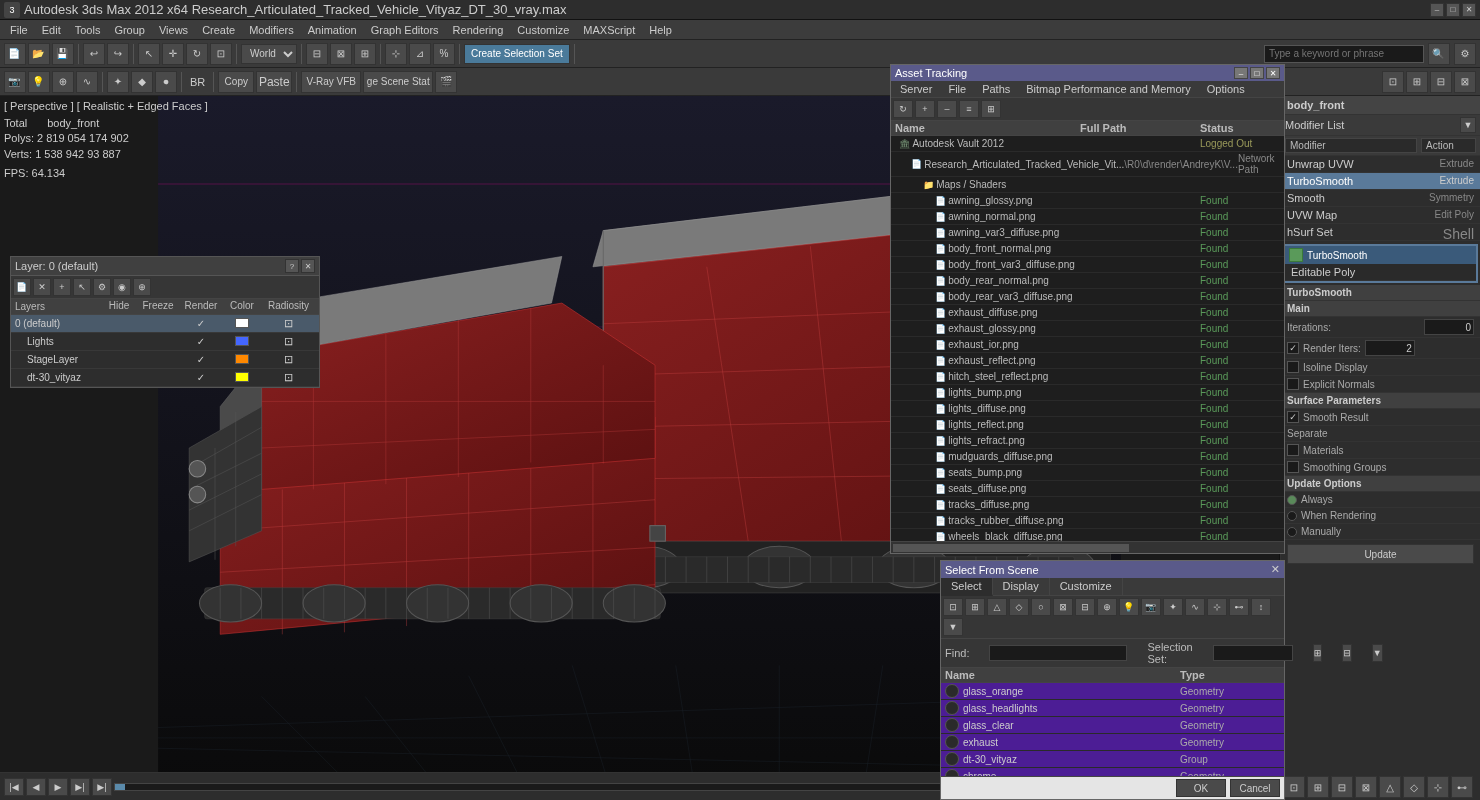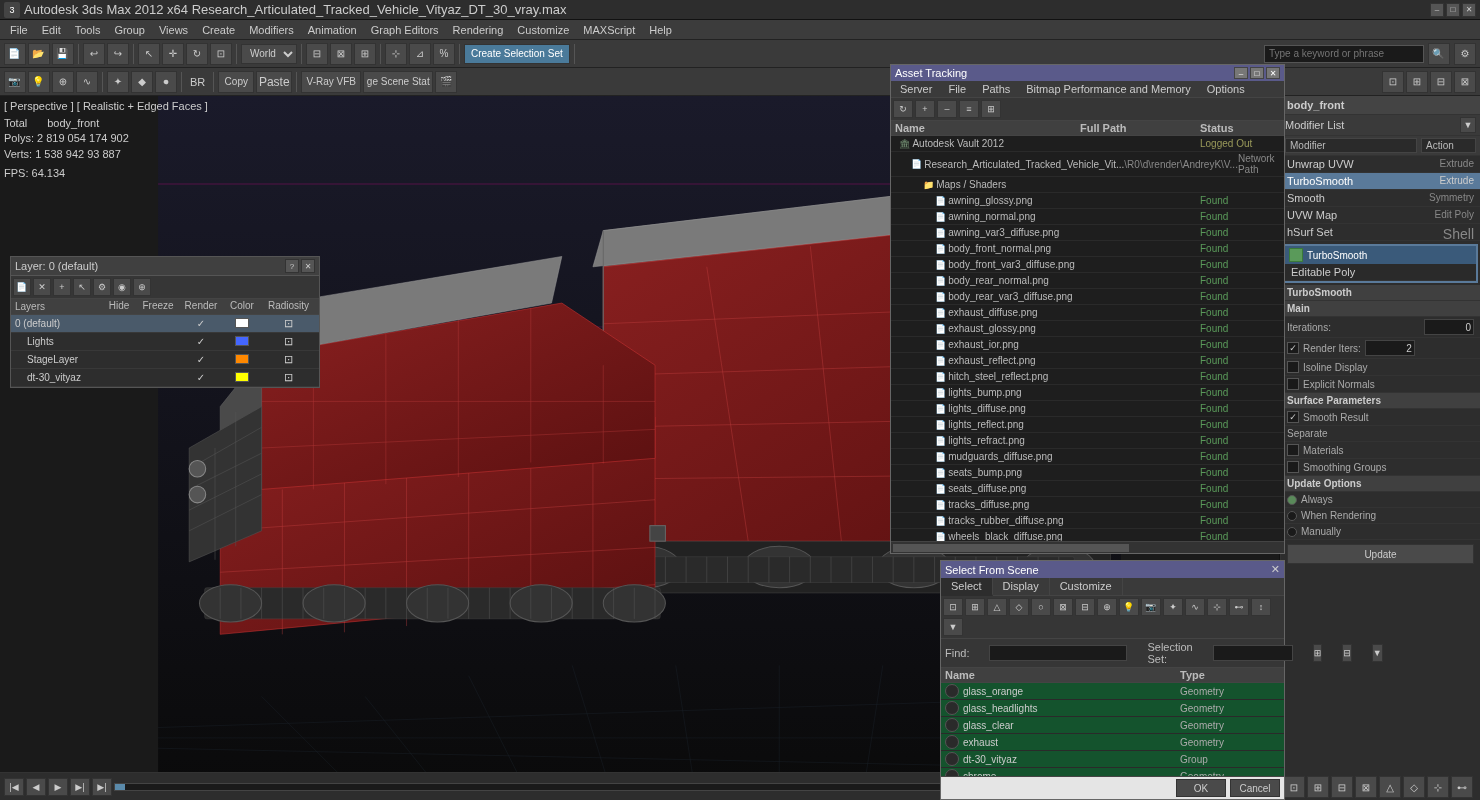--- a/index.html
+++ b/index.html
@@ -542,21 +542,21 @@
       display: flex;
       background: #404040;
       padding: 1px 4px;
       border-bottom: 1px solid #444;
     }
     .sfs-col-name { flex: 1; font-size: 11px; color: #bbb; font-weight: bold; }
     .sfs-col-type { width: 100px; font-size: 11px; color: #bbb; font-weight: bold; }
     .sfs-table {
       flex: 1;
       overflow-y: auto;
-      background: #14532d;
+      background: #4c1d95;
     }
     .sfs-row {
       display: flex;
       align-items: center;
       padding: 1px 4px;
       border-bottom: 1px solid #2a2a2a;
       min-height: 16px;
       cursor: pointer;
     }
     .sfs-row-icon {

